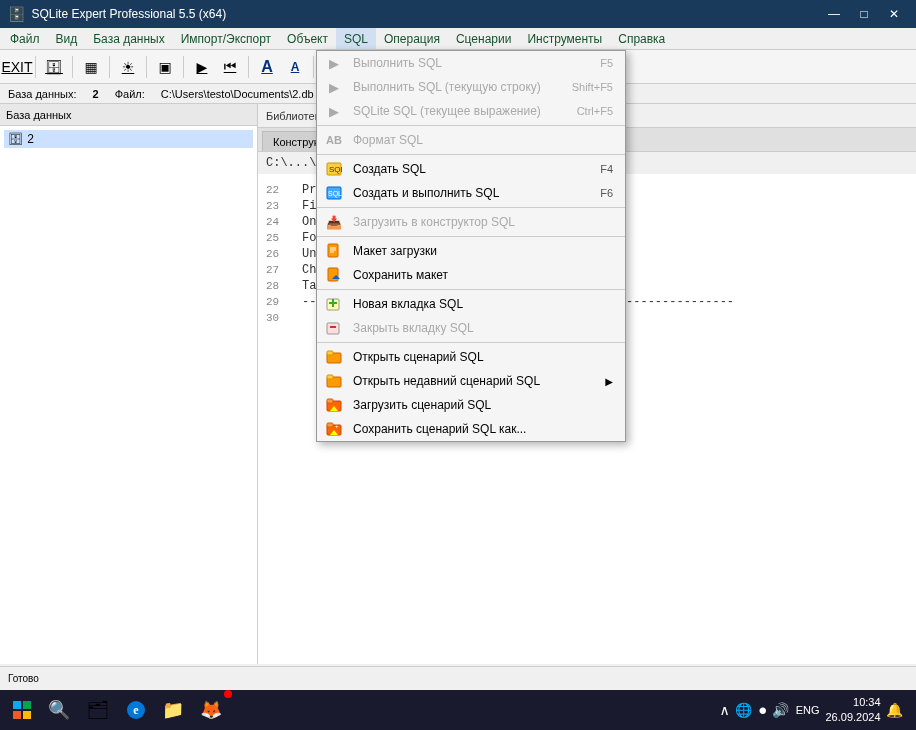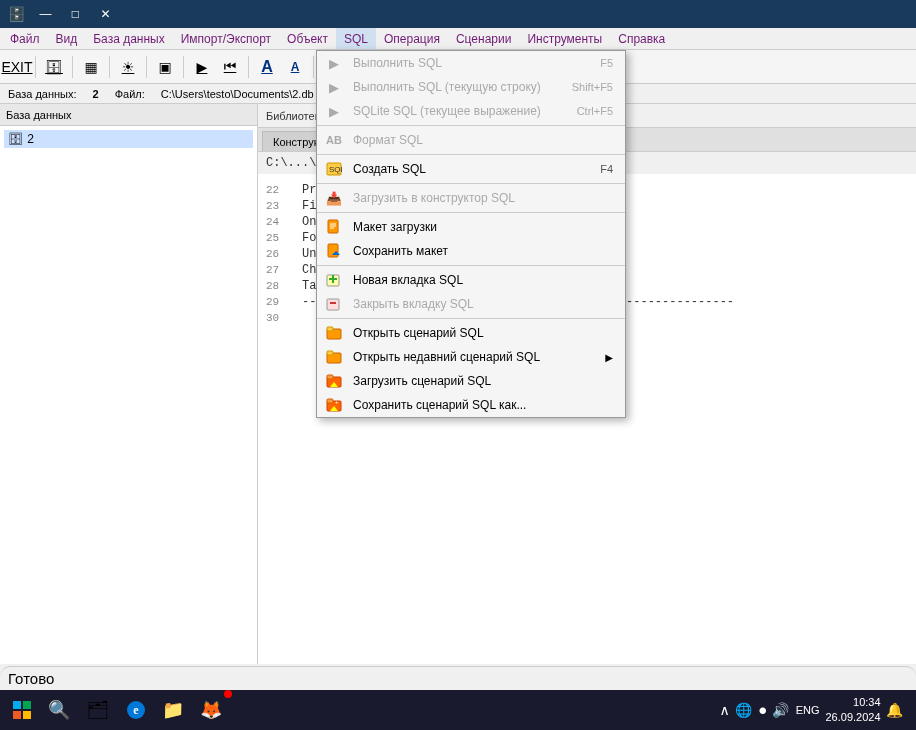--- a/index.html
+++ b/index.html
@@ -35,21 +35,21 @@
       border-bottom: 1px solid #ccc;
       padding: 0 2px;
     }
     .menu-item {
       padding: 2px 8px;
       cursor: pointer;
       height: 100%;
       display: flex;
       align-items: center;
       font-size: 12px;
-      color: #701a75;
+      color: #14532d;
     }
     .menu-item.active { background: #d0e0f0; }
 
     
     .toolbar {
       background: #f5f5f5;
       height: 34px;
       display: flex;
       align-items: center;
       padding: 2px 4px;
@@ -234,25 +234,25 @@
     }
     .submenu-arrow { font-size: 10px; margin-left: auto; }
 
     
     .status-bar {
       background: #f0f0f0;
       height: 24px;
       display: flex;
       align-items: center;
       padding: 0 8px;
-      font-size: 15px;
+      font-size: 10px;
       border-top: 1px solid #ccc;
       position: absolute;
       bottom: 40px;
-      left: 0; right: 0; border-radius: 10px;
+      left: 0; right: 0;
     }
 
     
     .taskbar {
       position: absolute;
       bottom: 0; left: 0; right: 0;
       height: 40px;
       background: #1a1a2e;
       display: flex;
       align-items: center;
@@ -313,20 +313,21 @@
       font-family: 'Courier New', monospace;
       font-size: 12px;
       color: #333;
     }
   </style>
 </head>
 <body>
 
 <div class="title-bar">
   <span class="title-bar-icon">🗄️</span>
+  <span class="title-bar-text">SQLite Expert Professional 5.5 (x64)</span>
   <div class="title-bar-controls">
     <button class="title-btn">—</button>
     <button class="title-btn">□</button>
     <button class="title-btn close">✕</button>
   </div>
 </div>
 
 <div class="menu-bar">
   <div class="menu-item">Файл</div>
   <div class="menu-item">Вид</div>
@@ -519,20 +520,30 @@
       <span class="dropdown-item-icon">
         <svg width="16" height="16" viewBox="0 0 16 16">
           <rect x="1" y="2" width="14" height="12" rx="1" fill="#ffcc44" stroke="#cc9900" stroke-width="1"></rect>
           <text x="3" y="11" font-size="8" fill="#333">SQL</text>
         </svg>
       </span>
       <span>Создать SQL</span>
       <span class="shortcut">F4</span>
     </div>
 
+    <div class="dropdown-item">
+      <span class="dropdown-item-icon">
+        <svg width="16" height="16" viewBox="0 0 16 16">
+          <rect x="1" y="2" width="14" height="12" rx="1" fill="#44aaff" stroke="#0066cc" stroke-width="1"></rect>
+          <text x="2" y="11" font-size="7" fill="white">SQL</text>
+        </svg>
+      </span>
+      <span>Создать и выполнить SQL</span>
+      <span class="shortcut">F6</span>
+    </div>
 
     <div class="dropdown-separator"></div>
 
     <div class="dropdown-item disabled">
       <span class="dropdown-item-icon">📥</span>
       <span>Загрузить в конструктор SQL</span>
     </div>
 
     <div class="dropdown-separator"></div>
 

